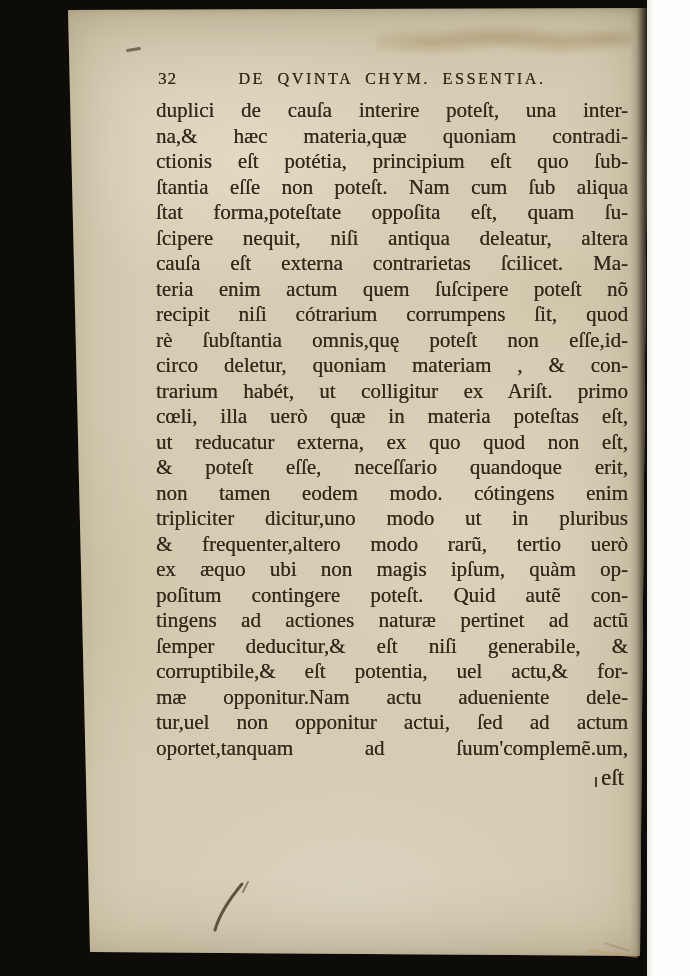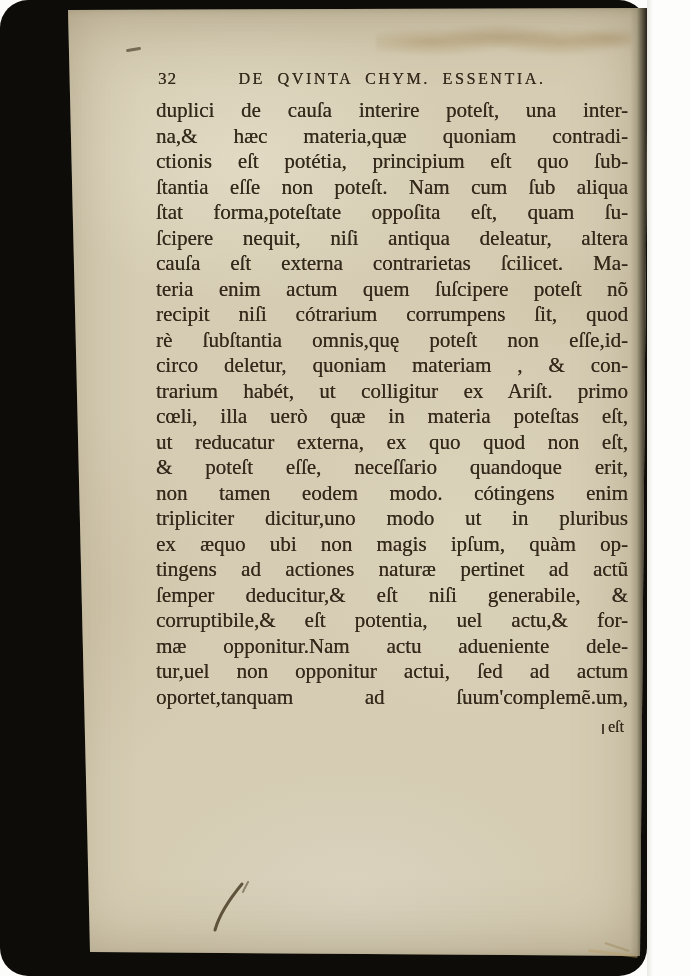--- a/index.html
+++ b/index.html
@@ -4,21 +4,20 @@
 <style>
   html,body { margin:0; padding:0; }
   body {
     width:690px; height:976px; position:relative; overflow:hidden;
     background:#fcfcfb;
     font-family:"Liberation Serif","DejaVu Serif",serif;
   }
   .photo {
     position:absolute; left:0; top:0; width:647px; height:976px;
     background:#0d0c08;
-    border-radius:28px;
   }
   .scan-margin {
     position:absolute; left:647px; top:0; width:43px; height:976px;
     background:linear-gradient(to right, #e9e8e4 0px, #fdfdfc 6px);
   }
   .page {
     position:absolute; left:58px; top:8px; width:590px; height:950px;
     background-color:#d5ccb3;
     background-image:
       radial-gradient(ellipse 320px 220px at 32% 16%, rgba(236,229,208,.55), transparent 65%),
@@ -56,21 +55,21 @@
   .header {
     position:relative; height:22px; line-height:22px; margin-bottom:8px;
     font-size:16px; letter-spacing:2.6px; word-spacing:6px; text-align:center;
   }
   .pagenum { position:absolute; left:2px; letter-spacing:1px; font-size:17px; }
   .line {
     font-size:21px; line-height:25.5px; height:25.5px;
     text-align:justify; text-align-last:justify; word-spacing:1px;
   }
   .catchline {
-    margin-top:4px; font-size:16px; line-height:26px;
+    margin-top:4px; font-size:23px; line-height:26px;
     text-align:right; padding-right:4px; position:relative;
   }
   .printer-mark {
     display:inline-block; width:2px; height:10px; margin-right:4px;
     background:rgba(51,40,26,.85); vertical-align:-2px;
     box-shadow:1px 9px 0 -4px rgba(51,40,26,.85);
   }
   .pen-stroke { position:absolute; left:150px; top:872px; }
   .streak {
     position:absolute; background:rgba(188,162,112,.55); border-radius:2px;
@@ -102,21 +101,23 @@
       <div class="line">teria enim actum quem ſuſcipere poteſt nõ</div>
       <div class="line">recipit niſi cótrarium corrumpens ſit, quod</div>
       <div class="line">rè ſubſtantia omnis,quę poteſt non eſſe,id-</div>
       <div class="line">circo deletur, quoniam materiam , &amp; con-</div>
       <div class="line">trarium habét, ut colligitur ex Ariſt. primo</div>
       <div class="line">cœli, illa uerò quæ in materia poteſtas eſt,</div>
       <div class="line">ut reducatur externa, ex quo quod non eſt,</div>
       <div class="line">&amp; poteſt eſſe, neceſſario quandoque erit,</div>
       <div class="line">non tamen eodem modo. cótingens enim</div>
       <div class="line">tripliciter dicitur,uno modo ut in pluribus</div>
+      <div class="line">&amp; frequenter,altero modo rarũ, tertio uerò</div>
       <div class="line">ex æquo ubi non magis ipſum, quàm op-</div>
+      <div class="line">poſitum contingere poteſt. Quid autẽ con-</div>
       <div class="line">tingens ad actiones naturæ pertinet ad actũ</div>
       <div class="line">ſemper deducitur,&amp; eſt niſi generabile, &amp;</div>
       <div class="line">corruptibile,&amp; eſt potentia, uel actu,&amp; for-</div>
       <div class="line">mæ opponitur.Nam actu adueniente dele-</div>
       <div class="line">tur,uel non opponitur actui, ſed ad actum</div>
       <div class="line">oportet,tanquam ad ſuum'complemẽ.um,</div>
 
       <div class="catchline">
         <span class="printer-mark"></span><span>eſt</span>
       </div>

